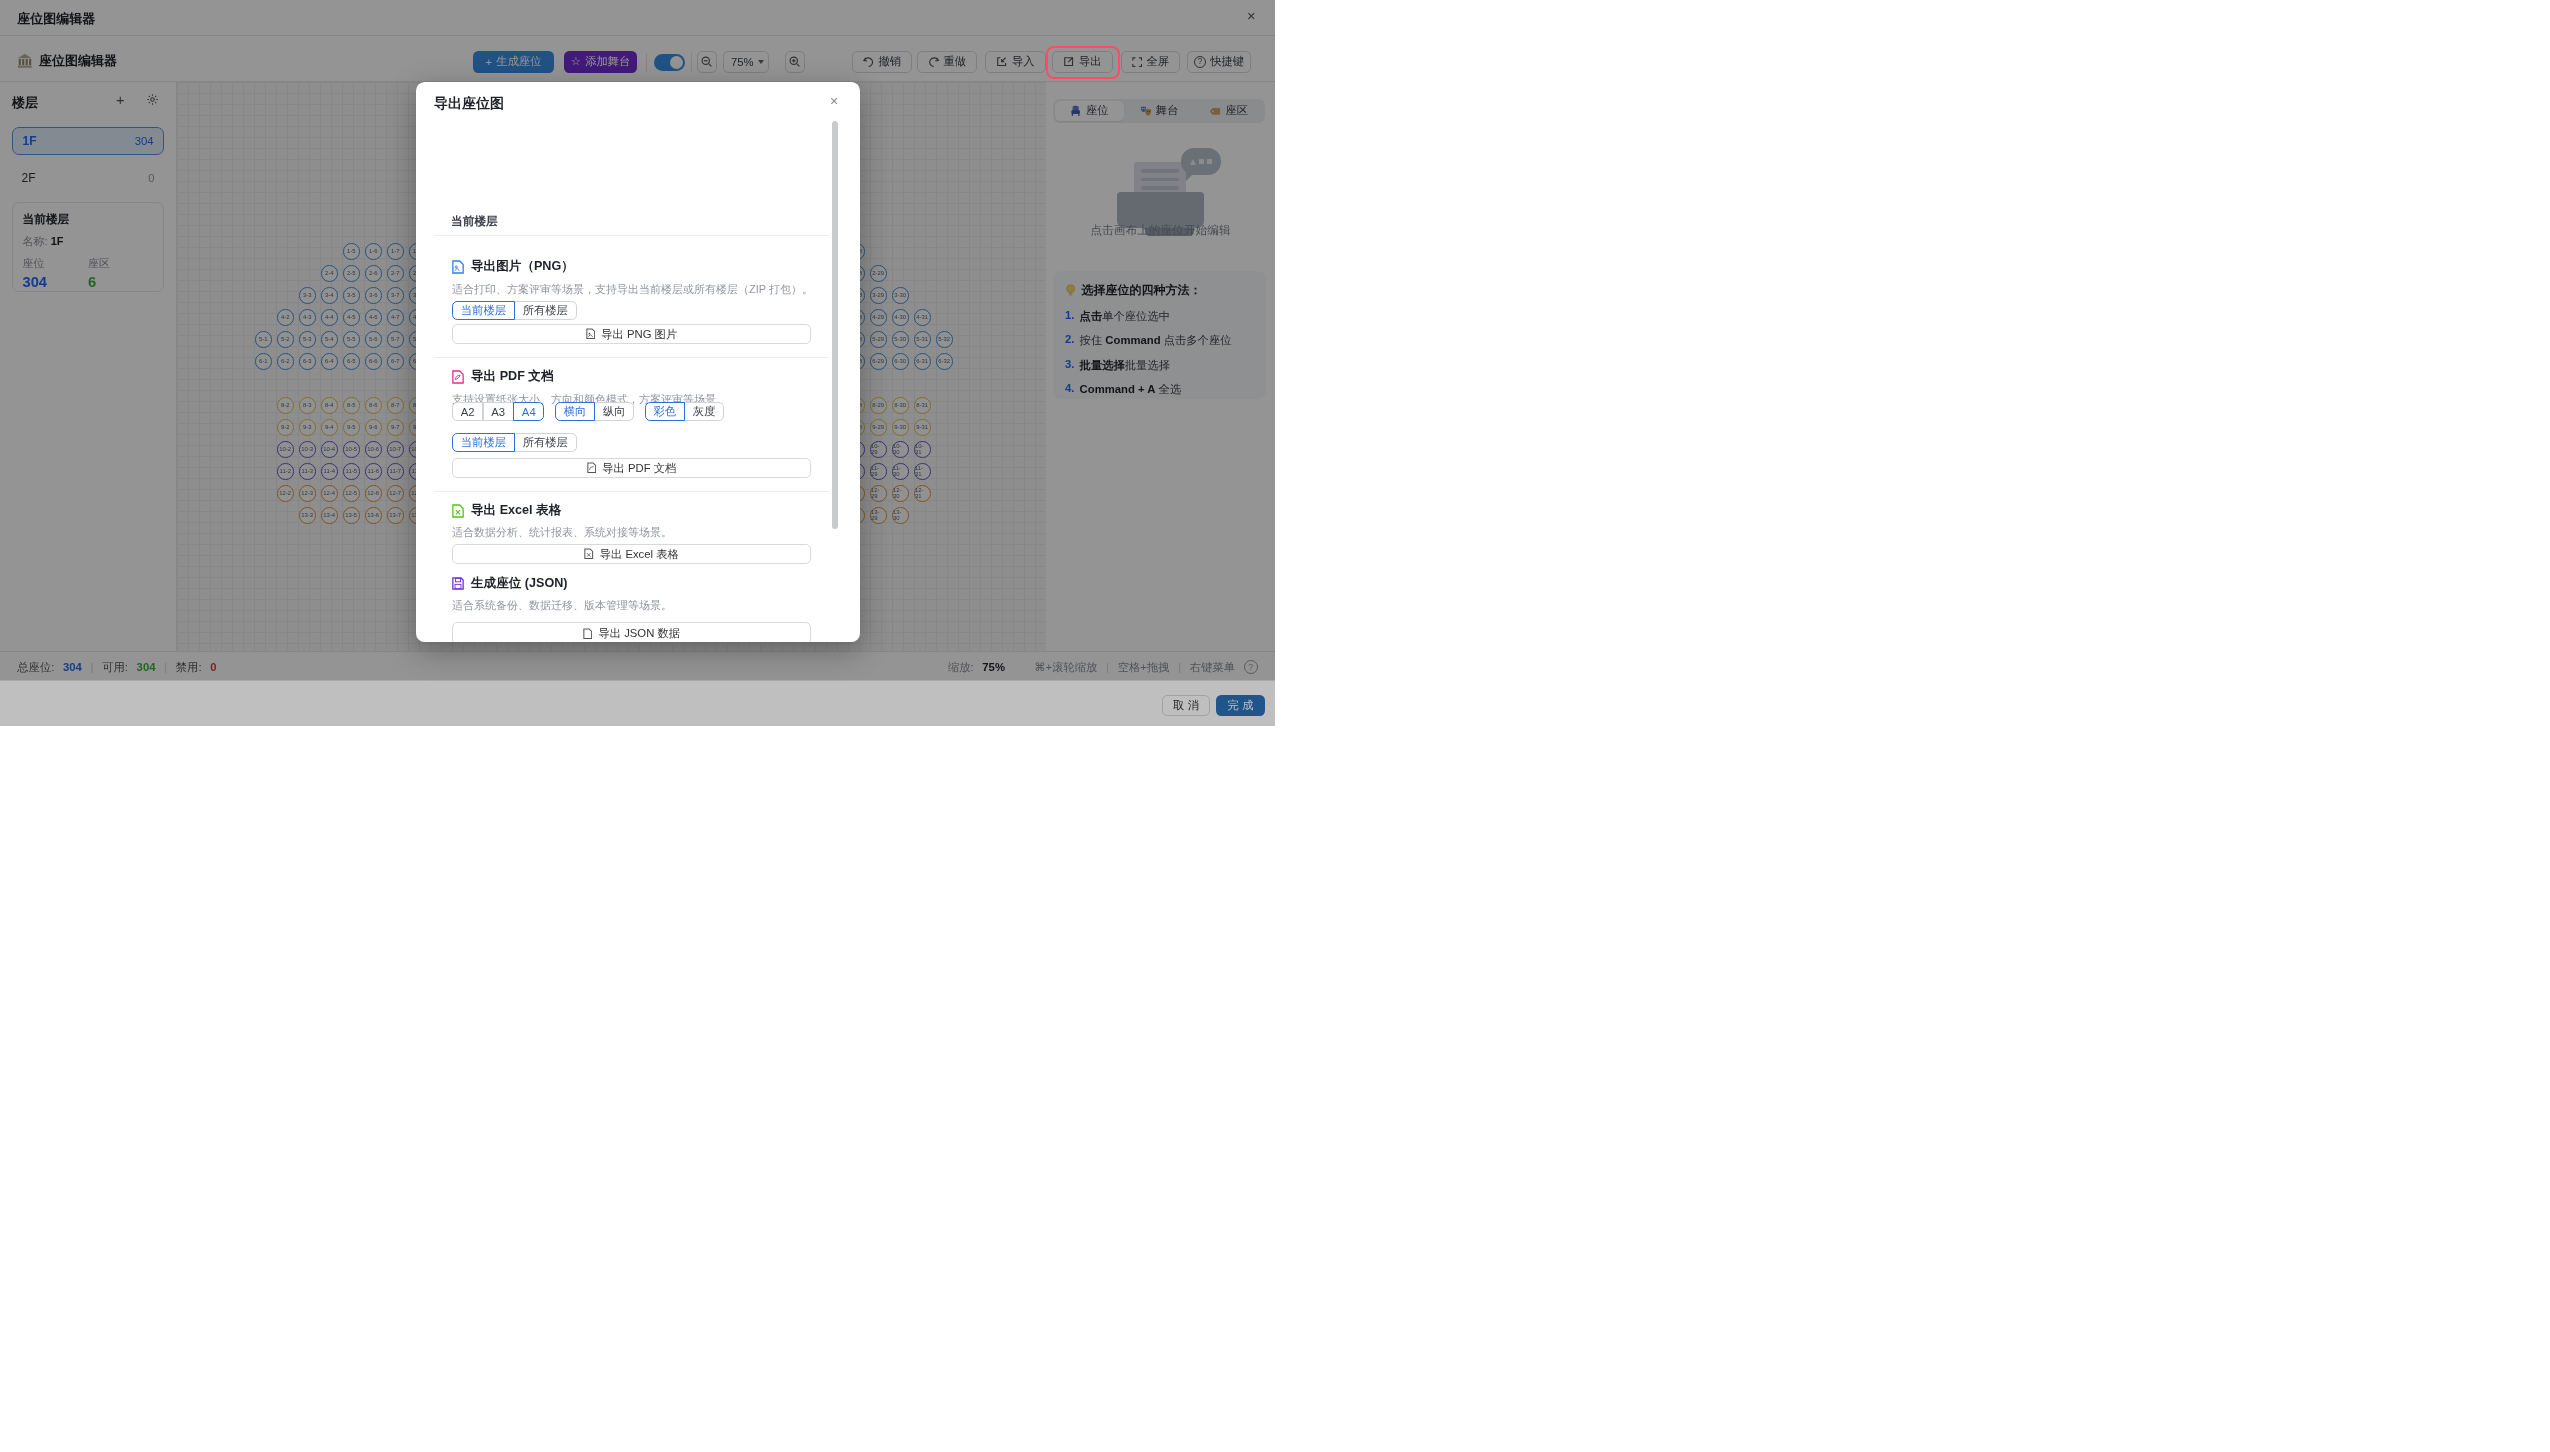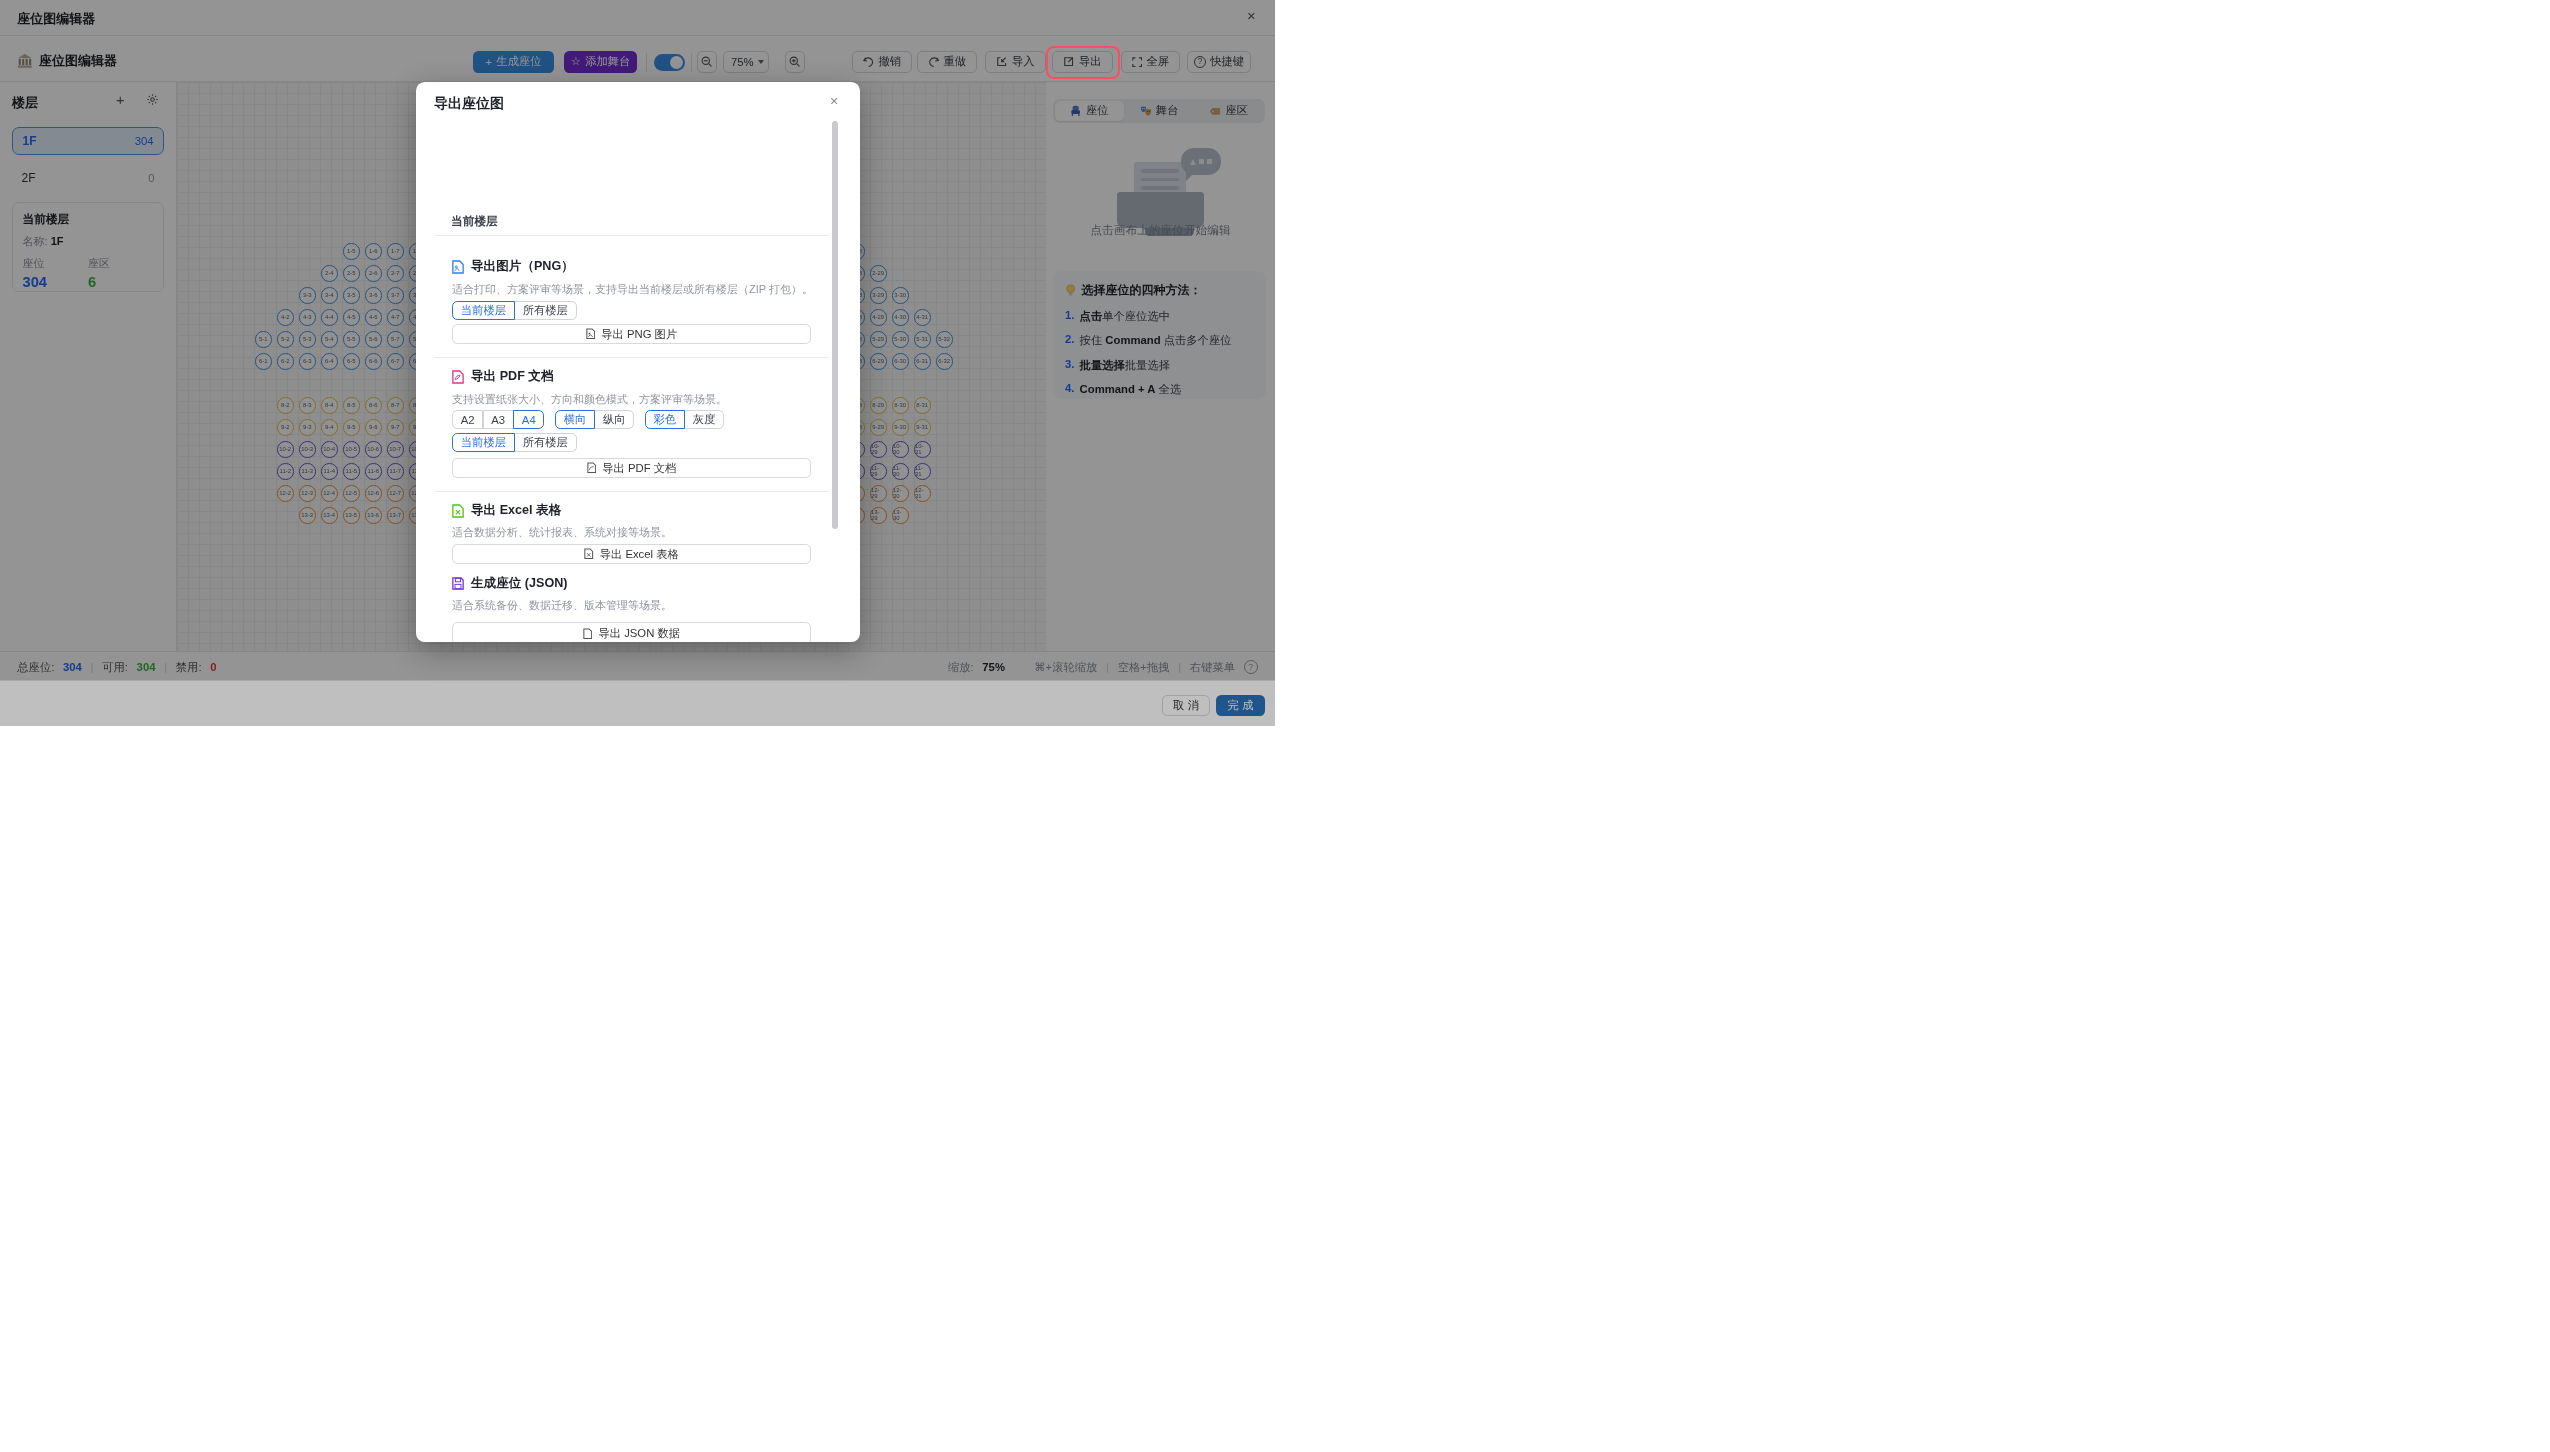--- a/index.html
+++ b/index.html
@@ -758,21 +758,21 @@
   <div class="abs dlg-divider" style="top:275px"></div>
 
   <div class="abs sec-title" style="top:286px">
     <svg width="12" height="14" viewBox="0 0 14 16" stroke="#d6368f">
       <path d="M1 1 H9 L13 5 V15 H1 Z" fill="none" stroke-width="1.5"></path>
       <path d="M4 11 C4 8 6 6 9.5 6 M4 11 C6 10.5 8.5 8.5 9.5 6" fill="none" stroke-width="1.1"></path>
     </svg>
     <span>导出 PDF 文档</span>
   </div>
   <div class="abs sec-desc" style="top:310px">支持设置纸张大小、方向和颜色模式，方案评审等场景。</div>
-  <div class="abs seg-row" style="top:328px">
+  <div class="abs seg-row" style="top:320px">
     <span class="seg-group" id="pdf-paper">
         <span class="seg">A2</span>
         <span class="seg">A3</span>
         <span class="seg on">A4</span>
       </span>
     <span class="seg-group" id="pdf-orient">
         <span class="seg on">横向</span>
         <span class="seg">纵向</span>
       </span>
     <span class="seg-group" id="pdf-color">

